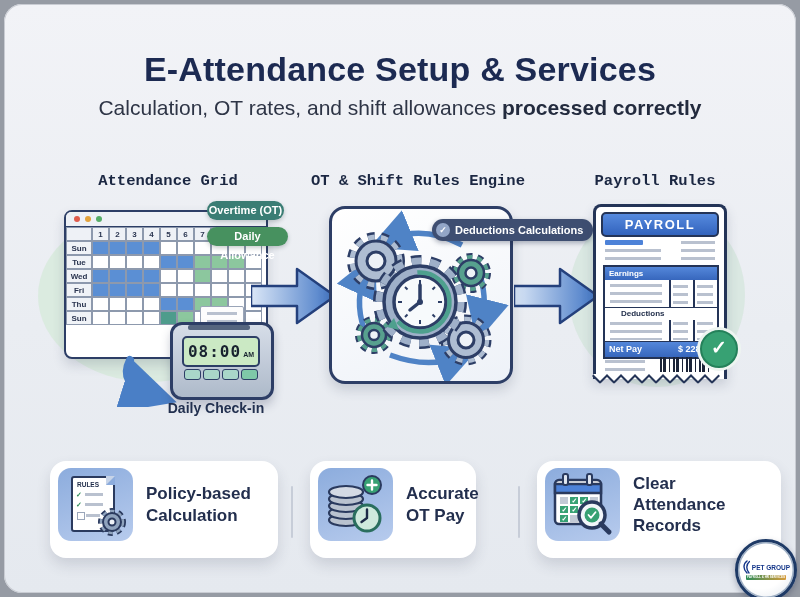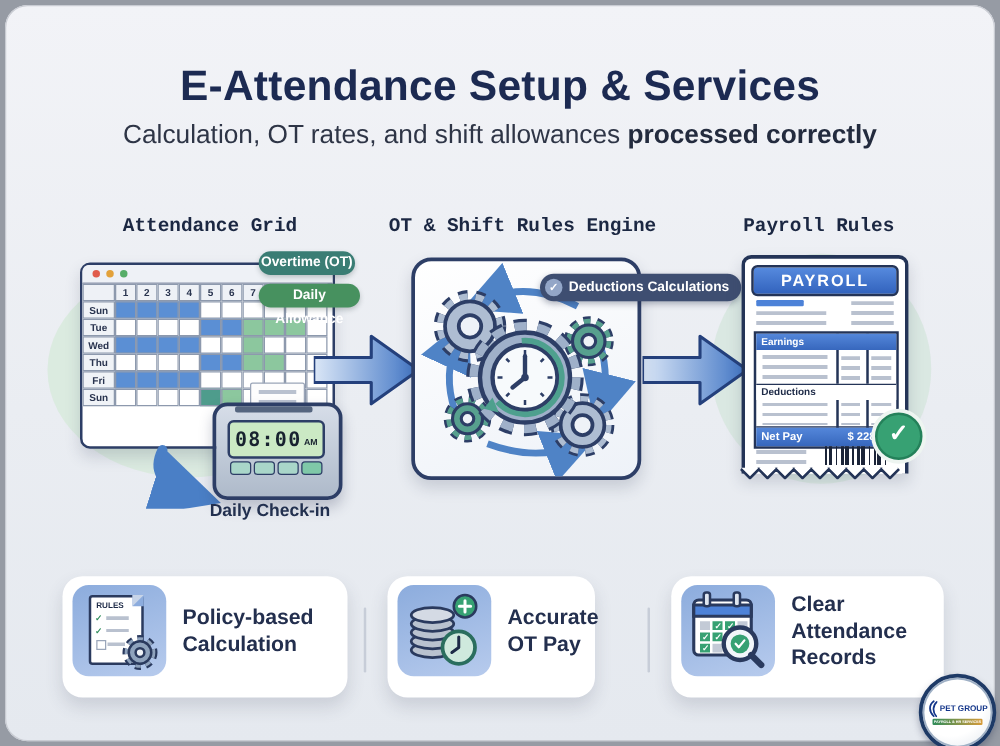--- a/index.html
+++ b/index.html
@@ -124,42 +124,42 @@
         <div class="ac" style="background: rgb(91, 143, 212);"></div>
         <div class="ac" style="background: rgb(91, 143, 212);"></div>
         <div class="ac" style="background: rgb(255, 255, 255);"></div>
         <div class="ac" style="background: rgb(255, 255, 255);"></div>
         <div class="ac" style="background: rgb(140, 199, 158);"></div>
         <div class="ac" style="background: rgb(255, 255, 255);"></div>
         <div class="ac" style="background: rgb(255, 255, 255);"></div>
         <div class="ac" style="background: rgb(255, 255, 255);"></div>
       </div>
       <div class="arow">
+        <div class="ac day">Fri</div>
+        <div class="ac" style="background: rgb(91, 143, 212);"></div>
+        <div class="ac" style="background: rgb(91, 143, 212);"></div>
+        <div class="ac" style="background: rgb(91, 143, 212);"></div>
+        <div class="ac" style="background: rgb(91, 143, 212);"></div>
+        <div class="ac" style="background: rgb(255, 255, 255);"></div>
+        <div class="ac" style="background: rgb(255, 255, 255);"></div>
+        <div class="ac" style="background: rgb(255, 255, 255);"></div>
+        <div class="ac" style="background: rgb(255, 255, 255);"></div>
+        <div class="ac" style="background: rgb(255, 255, 255);"></div>
+        <div class="ac" style="background: rgb(255, 255, 255);"></div>
+      </div>
+      <div class="arow">
         <div class="ac day">Thu</div>
         <div class="ac" style="background: rgb(255, 255, 255);"></div>
         <div class="ac" style="background: rgb(255, 255, 255);"></div>
         <div class="ac" style="background: rgb(255, 255, 255);"></div>
         <div class="ac" style="background: rgb(255, 255, 255);"></div>
         <div class="ac" style="background: rgb(91, 143, 212);"></div>
         <div class="ac" style="background: rgb(91, 143, 212);"></div>
         <div class="ac" style="background: rgb(140, 199, 158);"></div>
         <div class="ac" style="background: rgb(140, 199, 158);"></div>
-        <div class="ac" style="background: rgb(255, 255, 255);"></div>
-        <div class="ac" style="background: rgb(255, 255, 255);"></div>
-      </div>
-      <div class="arow">
-        <div class="ac day">Fri</div>
-        <div class="ac" style="background: rgb(91, 143, 212);"></div>
-        <div class="ac" style="background: rgb(91, 143, 212);"></div>
-        <div class="ac" style="background: rgb(91, 143, 212);"></div>
-        <div class="ac" style="background: rgb(91, 143, 212);"></div>
-        <div class="ac" style="background: rgb(255, 255, 255);"></div>
-        <div class="ac" style="background: rgb(255, 255, 255);"></div>
-        <div class="ac" style="background: rgb(255, 255, 255);"></div>
-        <div class="ac" style="background: rgb(255, 255, 255);"></div>
         <div class="ac" style="background: rgb(255, 255, 255);"></div>
         <div class="ac" style="background: rgb(255, 255, 255);"></div>
       </div>
       <div class="arow">
         <div class="ac day">Sun</div>
         <div class="ac" style="background: rgb(255, 255, 255);"></div>
         <div class="ac" style="background: rgb(255, 255, 255);"></div>
         <div class="ac" style="background: rgb(255, 255, 255);"></div>
         <div class="ac" style="background: rgb(255, 255, 255);"></div>
         <div class="ac" style="background: rgb(78, 156, 140);"></div>
@@ -287,21 +287,21 @@
   <div style="position:absolute;left:9px;top:33px;width:38px;height:5px;background:#4d82d8;border-radius:1px;"></div>
   <div class="hlines" style="position:absolute;left:9px;top:42px;width:56px;height:13px;"></div>
   <div class="hlines" style="position:absolute;right:9px;top:34px;width:34px;height:21px;"></div>
   <div id="ps-table">
     <div class="ps-vline" style="left:64px;"></div>
     <div class="ps-vline" style="left:88px;"></div>
     <div class="ps-blue" style="top:0;height:13px;font-size:8px;line-height:13px;padding-left:4px;">Earnings</div>
     <div class="hlines" style="position:absolute;left:5px;top:17px;width:52px;height:22px;"></div>
     <div class="hlines" style="position:absolute;left:68px;top:18px;width:15px;height:21px;"></div>
     <div class="hlines" style="position:absolute;left:92px;top:18px;width:16px;height:21px;"></div>
-    <div style="position:absolute;left:0;right:0;top:40px;height:12px;background:#fff;border-top:1.5px solid #243457;font-size:8px;font-weight:700;color:#1d2a47;line-height:12px;padding-left:4px;">Deductions</div>
+    <div style="position:absolute;left:0;right:0;top:40px;height:12px;background:#fff;border-top:1.5px solid #243457;font-size:8px;font-weight:700;color:#1d2a47;line-height:12px;padding-left:16px;">Deductions</div>
     <div class="hlines" style="position:absolute;left:5px;top:55px;width:52px;height:18px;"></div>
     <div class="hlines" style="position:absolute;left:68px;top:55px;width:15px;height:18px;"></div>
     <div class="hlines" style="position:absolute;left:92px;top:55px;width:16px;height:18px;"></div>
     <div class="ps-blue" style="bottom:0;height:15px;font-size:9px;line-height:15px;display:flex;justify-content:space-between;padding:0 4px;border-top:1.5px solid #243457;">
       <span>Net Pay</span>
       <span>$ 228.90</span>
     </div>
   </div>
   <div class="hlines" style="position:absolute;left:9px;top:153px;width:40px;height:12px;"></div>
   <div id="barcode"></div>
@@ -350,21 +350,21 @@
       <circle cx="54" cy="17" r="9" fill="#37a173" stroke="#2a3a5e" stroke-width="2"></circle>
       <path d="M54,12.5 v9 M49.5,17 h9" stroke="#fff" stroke-width="2.4" stroke-linecap="round"></path>
       <circle cx="49" cy="50" r="13" fill="#cfe9dd" stroke="#2a6e5e" stroke-width="3"></circle>
       <path d="M49,50 V41.5 M49,50 L43.5,54" stroke="#1d2a47" stroke-width="2.4" stroke-linecap="round"></path>
     </svg>
   </div>
   <div class="flabel" style="width:95px;">Accurate OT Pay</div>
 </div>
 <div class="vdiv" style="left:518px;"></div>
 
-<div class="fcard" style="left:537px;width:218px;">
+<div class="fcard" style="left:537px;width:244px;">
   <div class="ftile">
     <svg width="75" height="73" viewBox="0 0 75 73">
       <rect x="10" y="12" width="46" height="44" rx="4" fill="#fff" stroke="#2a3a5e" stroke-width="2.5"></rect>
       <path d="M10,16 h46 v9 h-46 z" fill="#4d82d8" stroke="#2a3a5e" stroke-width="2.5"></path>
       <rect x="18" y="6" width="5" height="11" rx="2" fill="#dfe6f0" stroke="#2a3a5e" stroke-width="2"></rect>
       <rect x="42" y="6" width="5" height="11" rx="2" fill="#dfe6f0" stroke="#2a3a5e" stroke-width="2"></rect>
       <g>
         <rect x="15" y="29" width="8" height="7" fill="#c3cad6"></rect>
           <rect x="25" y="29" width="8" height="7" fill="#37a173"></rect>
         <rect x="35" y="29" width="8" height="7" fill="#37a173"></rect>

